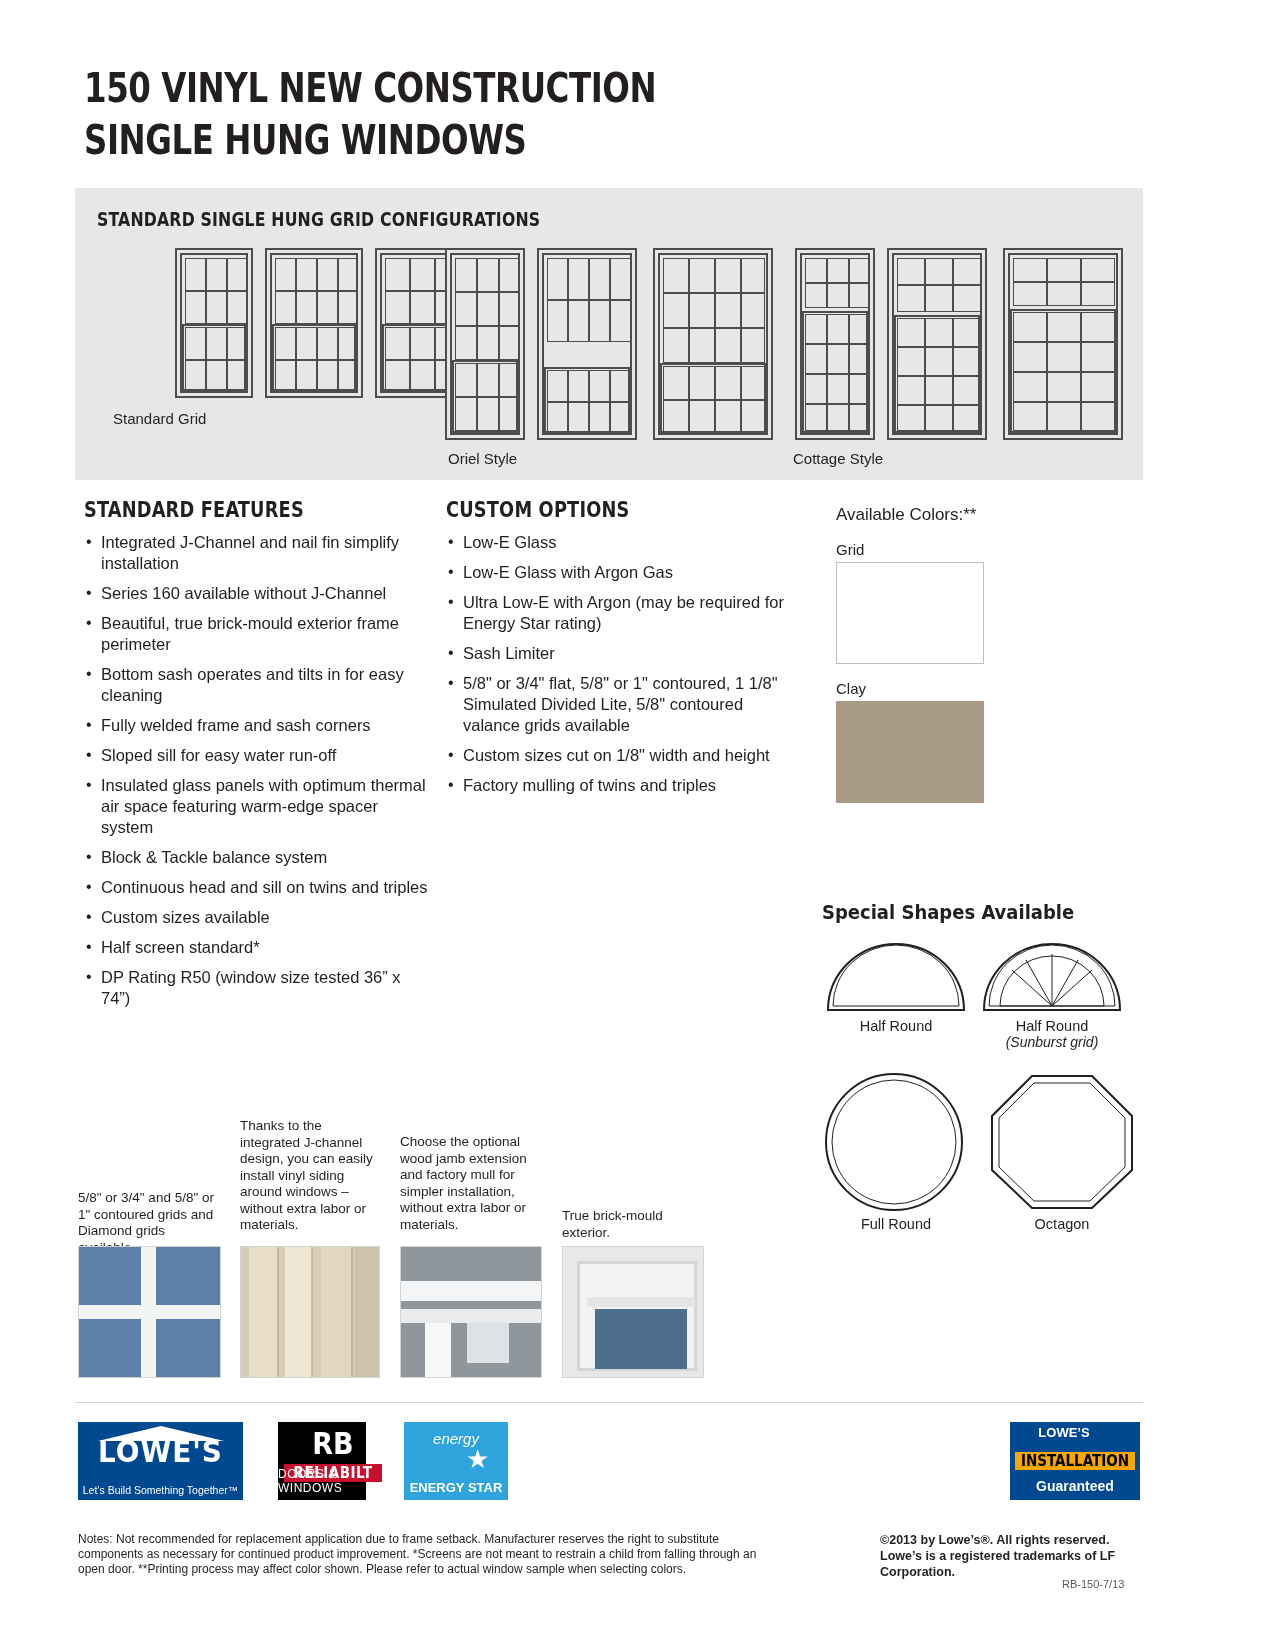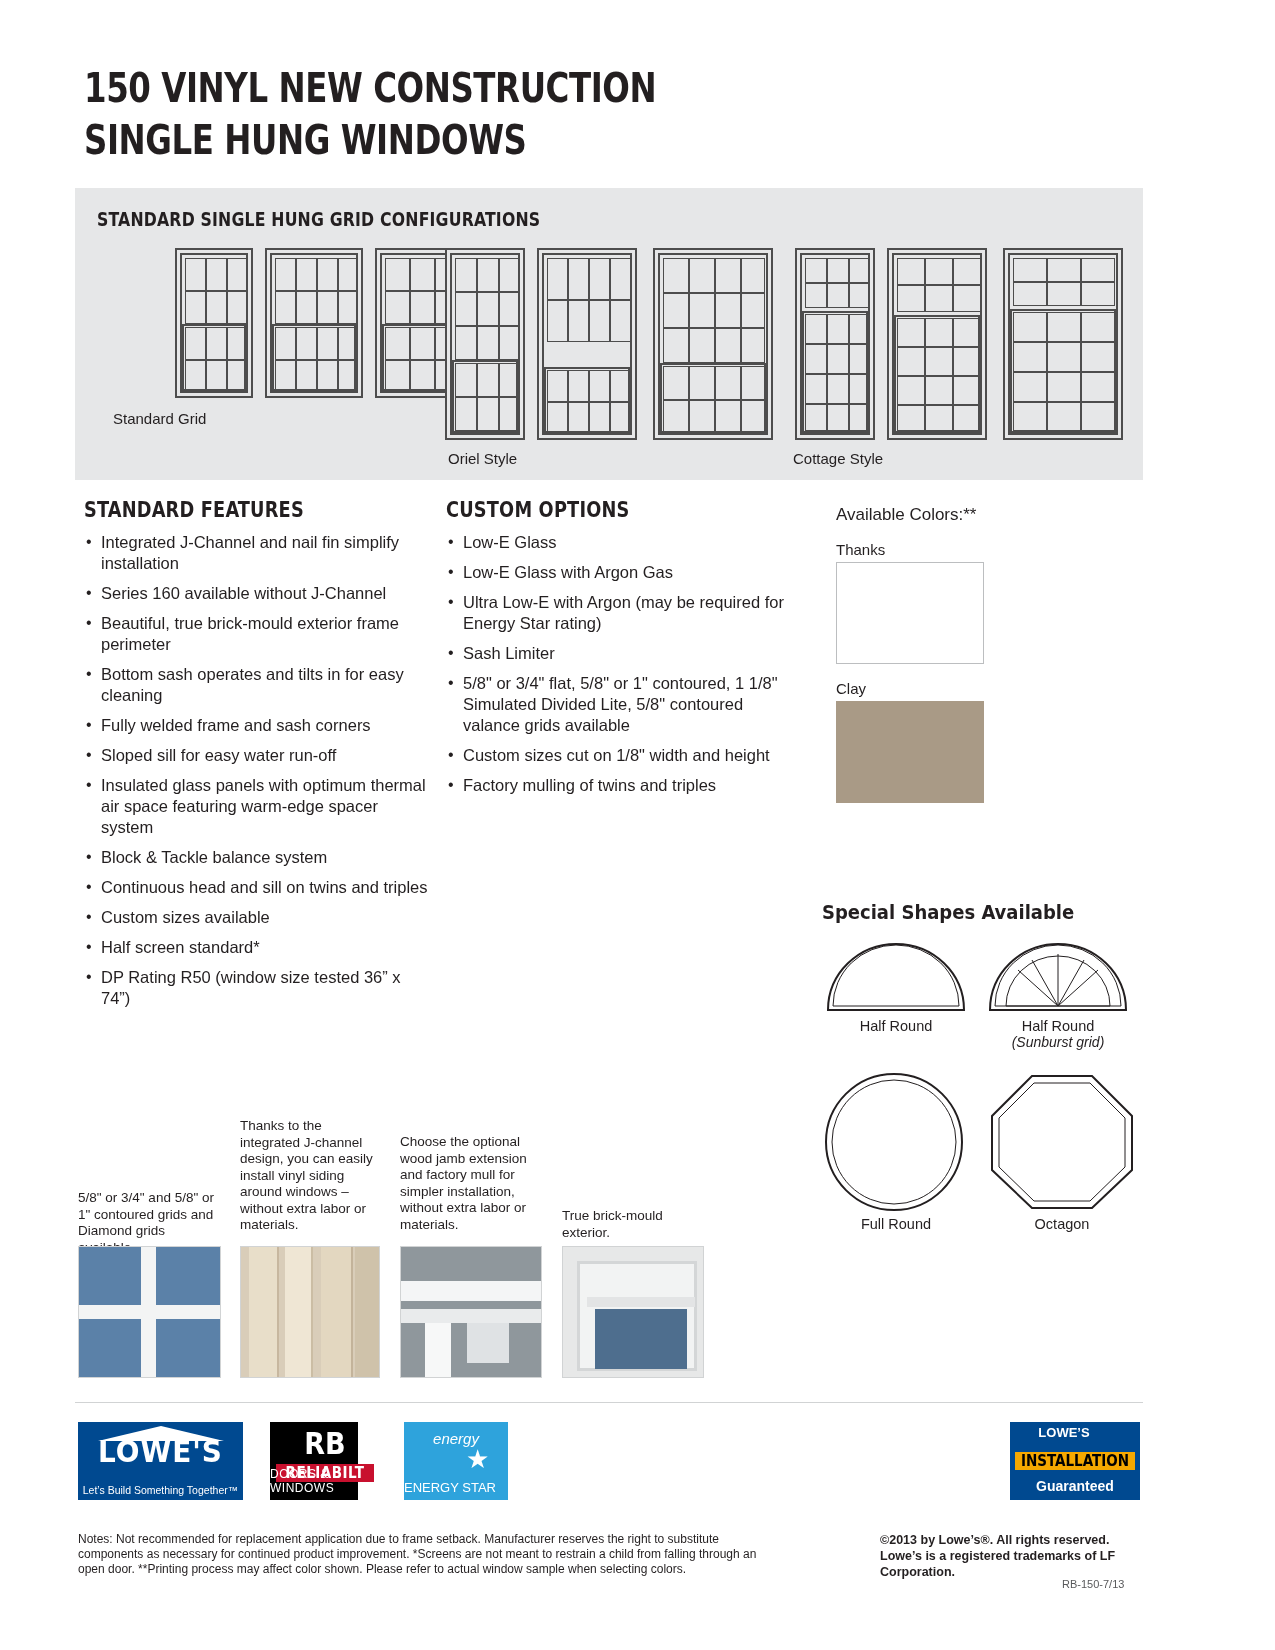--- a/index.html
+++ b/index.html
@@ -86,30 +86,30 @@
   .footer-code{position:absolute;left:1062px;top:1578px;font-size:11px;color:#58595b;}
 
   
   .lowes-logo{position:absolute;left:78px;top:1422px;width:165px;height:78px;background:#004990;}
   .lowes-logo .lw{position:absolute;left:0;top:0;width:165px;height:58px;color:#fff;
     font-family:"DejaVu Sans Condensed","Liberation Sans",sans-serif;font-weight:bold;font-size:31px;
     display:flex;align-items:center;justify-content:center;letter-spacing:1px;}
   .lowes-logo .tag{position:absolute;left:0;bottom:4px;width:165px;text-align:center;color:#fff;font-size:10.5px;}
   .lowes-house{position:absolute;left:18px;top:4px;width:130px;height:18px;}
 
-  .rb-logo{position:absolute;left:270px;top:1422px;width:88px;height:78px;background:#000;}
+  .rb-logo{position:absolute;left:278px;top:1422px;width:88px;height:78px;background:#000;}
   .rb-logo .rb{position:absolute;left:0;top:4px;width:110px;text-align:center;color:#fff;
      font-family:"DejaVu Sans Condensed","Liberation Sans",sans-serif;font-weight:bold;font-size:30px;}
   .rb-logo .rel{position:absolute;left:6px;bottom:18px;width:98px;text-align:center;background:#c8102e;color:#fff;
      font-family:"DejaVu Sans Condensed","Liberation Sans",sans-serif;font-weight:bold;font-size:15px;letter-spacing:0.5px;}
   .rb-logo .dw{position:absolute;left:0;bottom:5px;width:110px;text-align:left;color:#fff;font-size:12px;letter-spacing:0.5px;}
 
   .estar{position:absolute;left:404px;top:1422px;width:104px;height:78px;background:#2ea3dc;}
   .estar .et{position:absolute;left:0;top:8px;width:104px;text-align:center;color:#fff;font-size:15px;font-style:italic;}
-  .estar .eb{position:absolute;left:0;bottom:5px;width:104px;text-align:left;color:#fff;font-weight:normal;font-size:13px;}
+  .estar .eb{position:absolute;left:0;bottom:5px;width:104px;text-align:center;color:#fff;font-weight:bold;font-size:13px;}
   .estar .star{position:absolute;left:62px;top:22px;color:#fff;font-size:26px;}
 
   .install{position:absolute;left:1010px;top:1422px;width:130px;height:78px;background:#004990;}
   .install .top{position:absolute;left:0;top:3px;width:108px;text-align:center;color:#fff;font-size:13px;font-weight:bold;}
   .install .mid{position:absolute;left:5px;top:30px;width:120px;text-align:center;background:#f6a800;color:#000;font-weight:bold;font-size:15px;
      font-family:"DejaVu Sans Condensed","Liberation Sans",sans-serif;}
   .install .bot{position:absolute;left:0;bottom:6px;width:130px;text-align:center;color:#fff;font-weight:bold;font-size:14px;}
 </style>
 </head>
 <body>
@@ -355,36 +355,36 @@
       <li>5/8" or 3/4" flat, 5/8" or 1" contoured, 1 1/8" Simulated Divided Lite, 5/8" contoured valance grids available</li>
       <li>Custom sizes cut on 1/8" width and height</li>
       <li>Factory mulling of twins and triples</li>
     </ul>
   </div>
 
   <div class="colors">
     <div class="lbl">Available Colors:**</div>
     <div style="display:flex;gap:14px;">
       <div>
-        <div class="swatch-name">Thanks</div>
+        <div class="swatch-name">Grid</div>
         <div class="swatch" style="background:#ffffff;"></div>
       </div>
     </div>
     <div style="margin-top:16px;">
       <div>
         <div class="swatch-name">Clay</div>
         <div class="swatch" style="background:#a99a86;border-color:#a99a86;"></div>
       </div>
     </div>
   </div>
 
   <div class="shapes">
     <h3>Special Shapes Available</h3>
 
-    <div style="display:flex;gap:14px;">
+    <div style="display:flex;gap:8px;">
       <div style="width:148px;">
         <svg width="148" height="76" viewBox="0 0 148 76">
           <path d="M6 72 A68 66 0 0 1 142 72 Z" fill="none" stroke="#231f20" stroke-width="2"></path>
           <path d="M11 68 A63 61 0 0 1 137 68 Z" fill="none" stroke="#231f20" stroke-width="1"></path>
         </svg>
         <div class="shape-cap">Half Round</div>
       </div>
       <div style="width:148px;">
         <svg width="148" height="76" viewBox="0 0 148 76">
           <path d="M6 72 A68 66 0 0 1 142 72 Z" fill="none" stroke="#231f20" stroke-width="2"></path>

